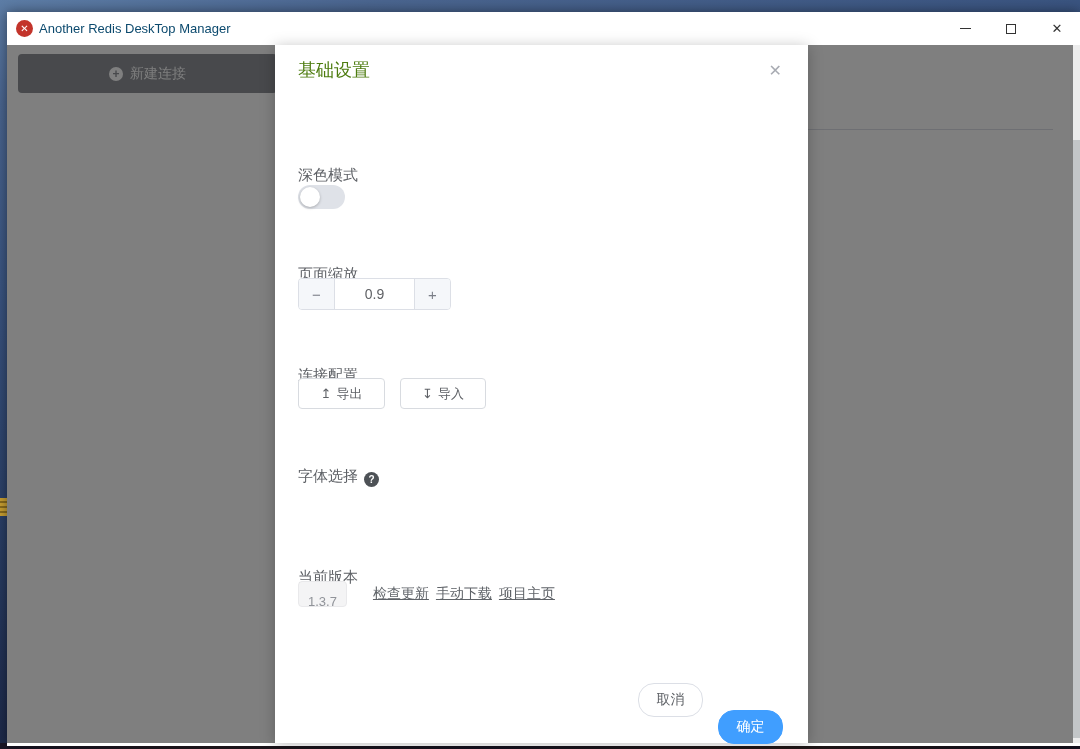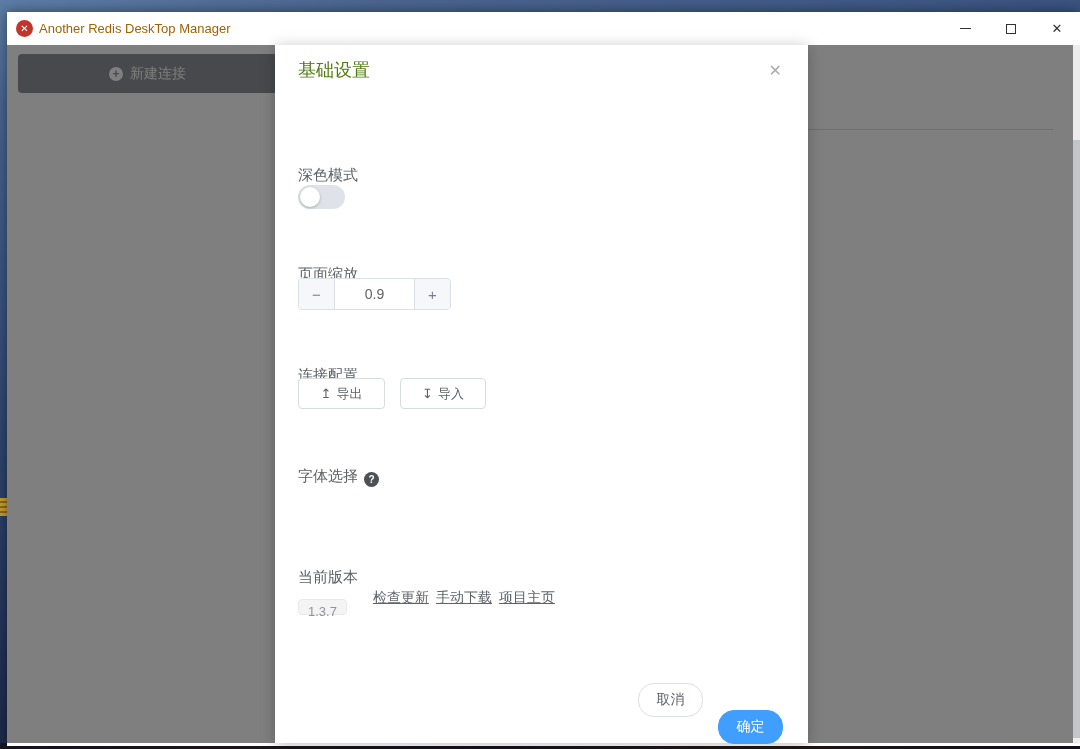--- a/index.html
+++ b/index.html
@@ -14,21 +14,21 @@
   .wall-yellow { position:absolute; left:0; top:498px; width:7px; height:18px;
     background:repeating-linear-gradient(180deg,#caa032 0 3px,#8a6c1d 3px 5px); }
 
   
   .window { position:absolute; left:7px; top:12px; width:1073px; height:734px;
     background:#fff; box-shadow:0 0 12px rgba(0,0,0,.45); }
 
   .titlebar { position:relative; height:33px; background:#fff; display:flex; align-items:center; }
   .app-icon { position:absolute; left:9px; top:8px; width:17px; height:17px; border-radius:50%;
     background:#c3342b; color:#fff; font-size:10px; font-weight:bold; line-height:17px; text-align:center; }
-  .app-title { position:absolute; left:32px; top:0; line-height:33px; font-size:13px; color:#a16207; }
+  .app-title { position:absolute; left:32px; top:0; line-height:33px; font-size:13px; color:#0c4a6e; }
   .win-controls { position:absolute; right:0; top:0; height:33px; display:flex; }
   .win-btn { width:46px; height:33px; display:flex; align-items:center; justify-content:center; cursor:default; }
   .glyph-min { width:11px; height:1px; background:#333; }
   .glyph-max { width:10px; height:10px; border:1px solid #333; }
   .glyph-close { font-size:13px; color:#333; line-height:1; }
 
   
   .content { position:absolute; left:0; top:33px; right:0; bottom:3px; background:#fff; overflow:hidden; }
   .new-conn-btn { position:absolute; left:11px; top:9px; width:259px; height:39px;
     background:#909399; border-radius:4px; display:flex; align-items:center; justify-content:center;
@@ -78,22 +78,22 @@
 
   
   .select { position:absolute; left:23px; top:435px; width:210px; height:32px;
     border:1px solid #dcdfe6; border-radius:4px; background:#fff; cursor:pointer; }
   .select .placeholder { position:absolute; left:14px; top:0; line-height:30px; font-size:14px; color:#bfc4cc; }
   .select .chevron { position:absolute; right:12px; top:10px; width:8px; height:8px;
     border-right:1.5px solid #c0c4cc; border-bottom:1.5px solid #c0c4cc; transform:rotate(45deg); }
 
   
   .version-row { position:absolute; left:23px; top:536px; display:flex; align-items:center; }
-  .ver-badge { height:16px; line-height:24px; padding:0 9px; background:#f4f4f5;
-    border:1px solid #e9e9eb; border-radius:4px; font-size:13px; color:#909399;margin-top:18px; }
+  .ver-badge { height:26px; line-height:24px; padding:8px 9px; background:#f4f4f5;
+    border:1px solid #e9e9eb; border-radius:4px; font-size:13px; color:#909399; }
   .ver-links { margin-left:26px; display:flex; gap:7px; }
   .ver-links a { font-size:14px; color:#5f6368; text-decoration:underline; cursor:pointer; }
 
   
   .ft-btn { position:absolute; top:638px; height:34px; border-radius:16px; font-size:14px;
     display:flex; align-items:center; justify-content:center; cursor:pointer; }
   .ft-btn.cancel { right:105px; width:65px; background:#fff; border:1px solid #dcdfe6; color:#5e6166; }
   .ft-btn.ok { right:25px; width:65px; background:#409eff; border:1px solid #409eff; color:#fff;margin-top:27px; }
 </style>
 </head>

